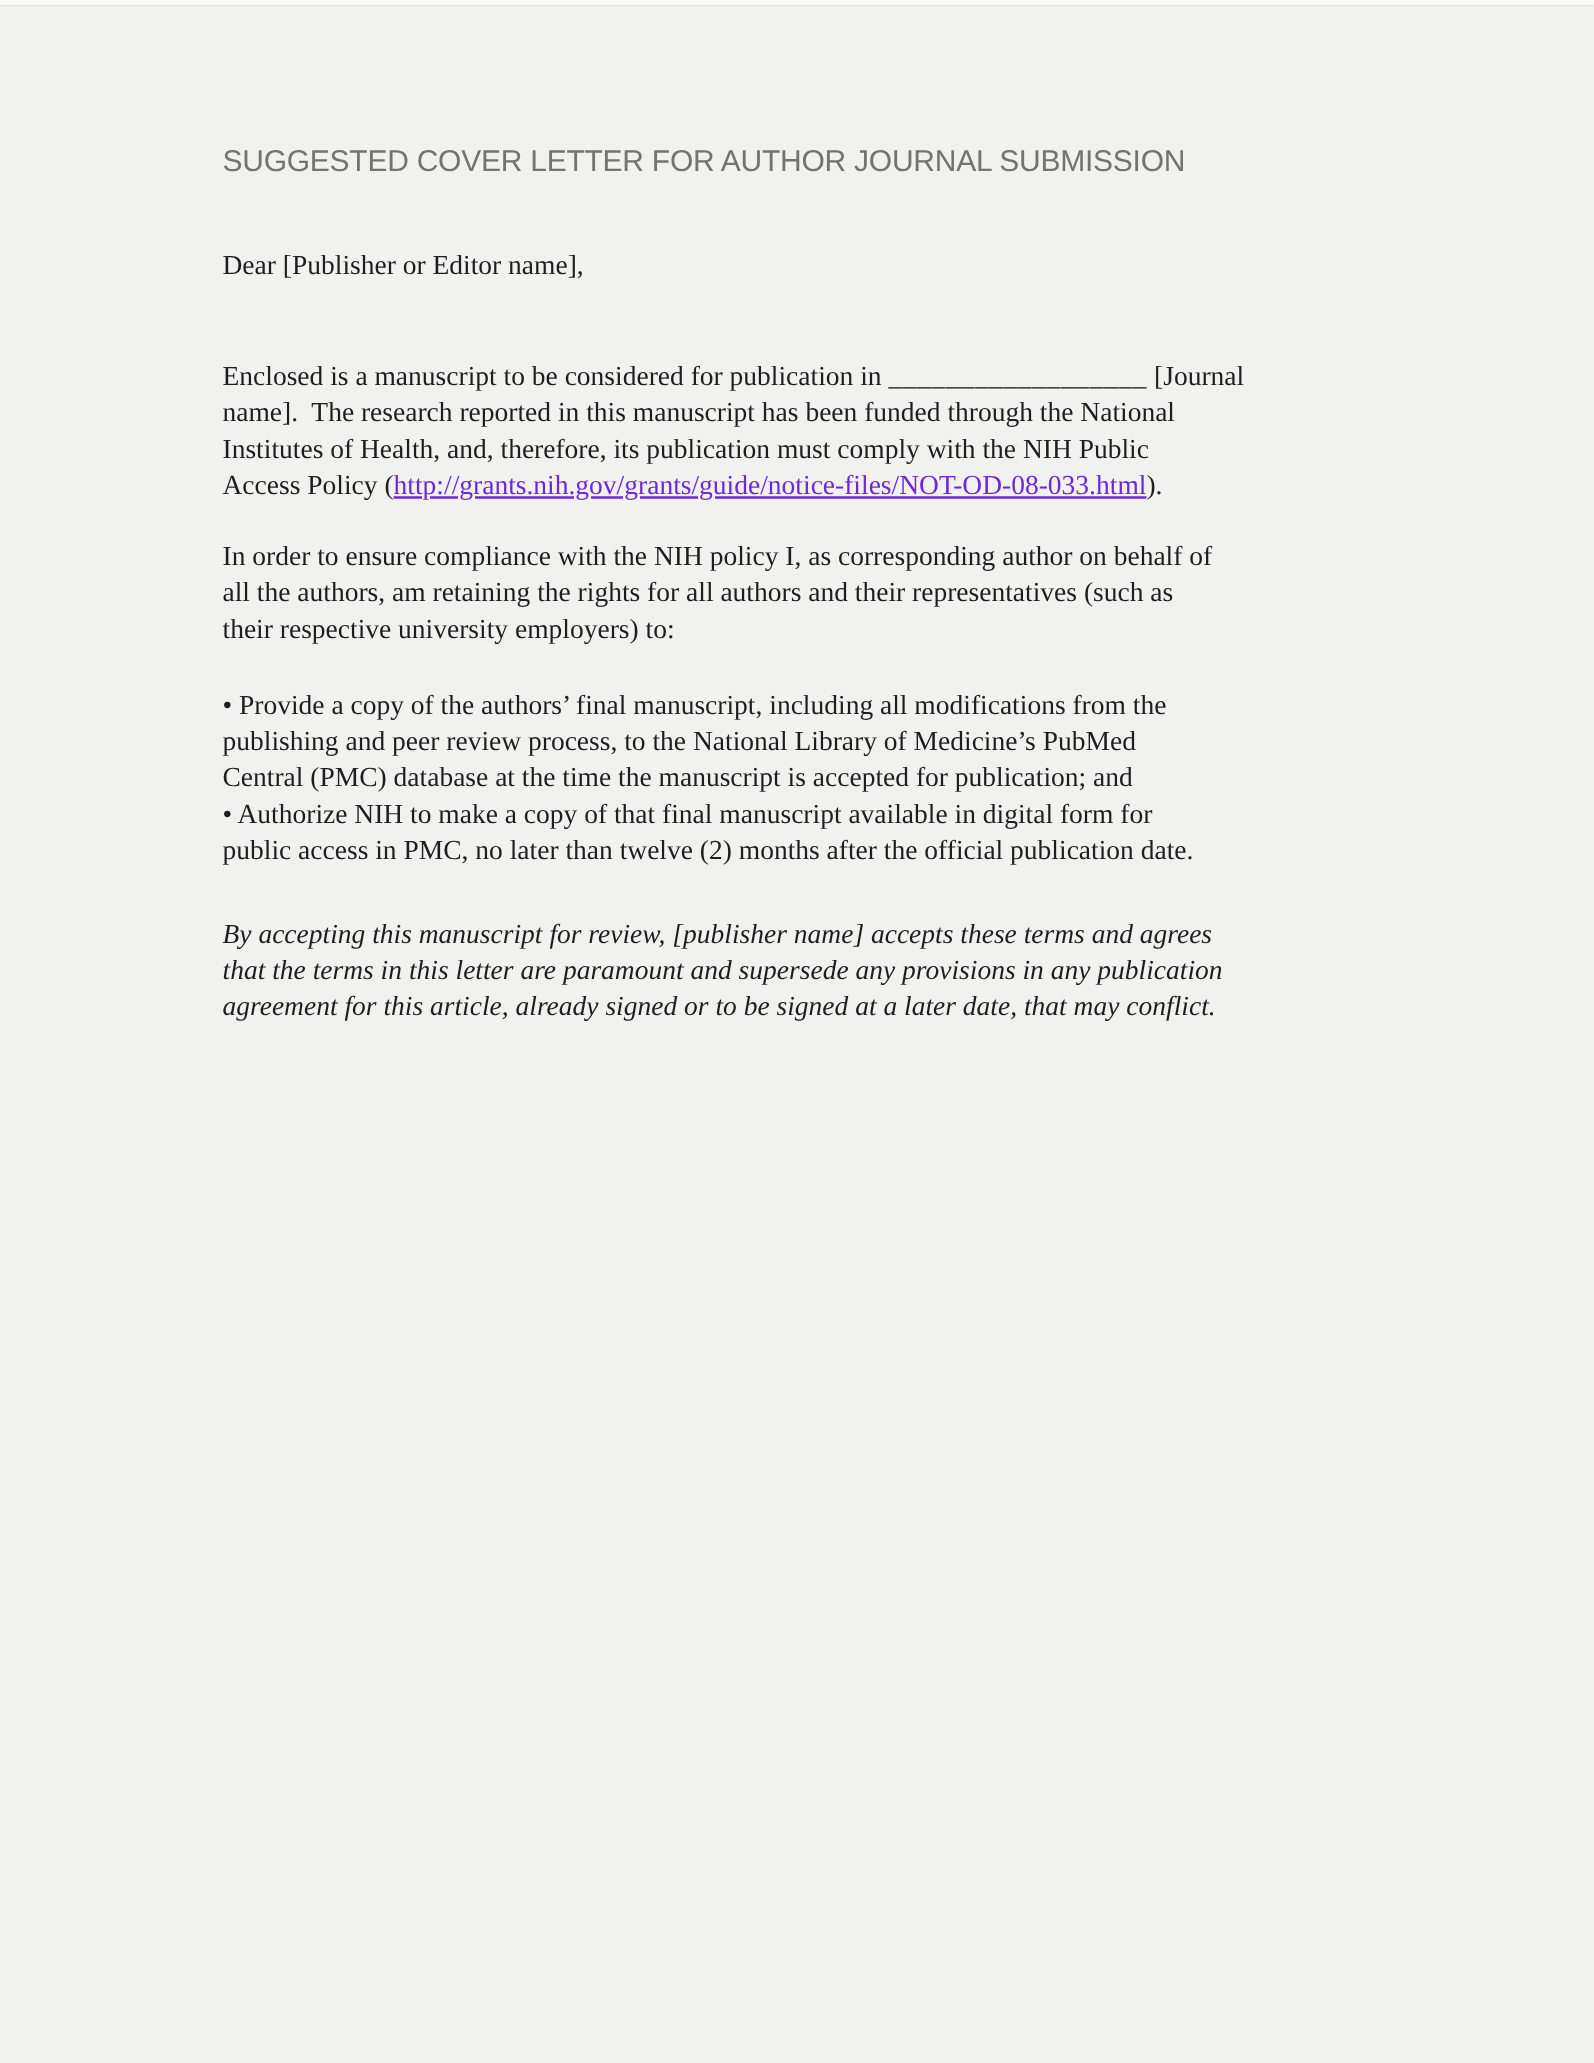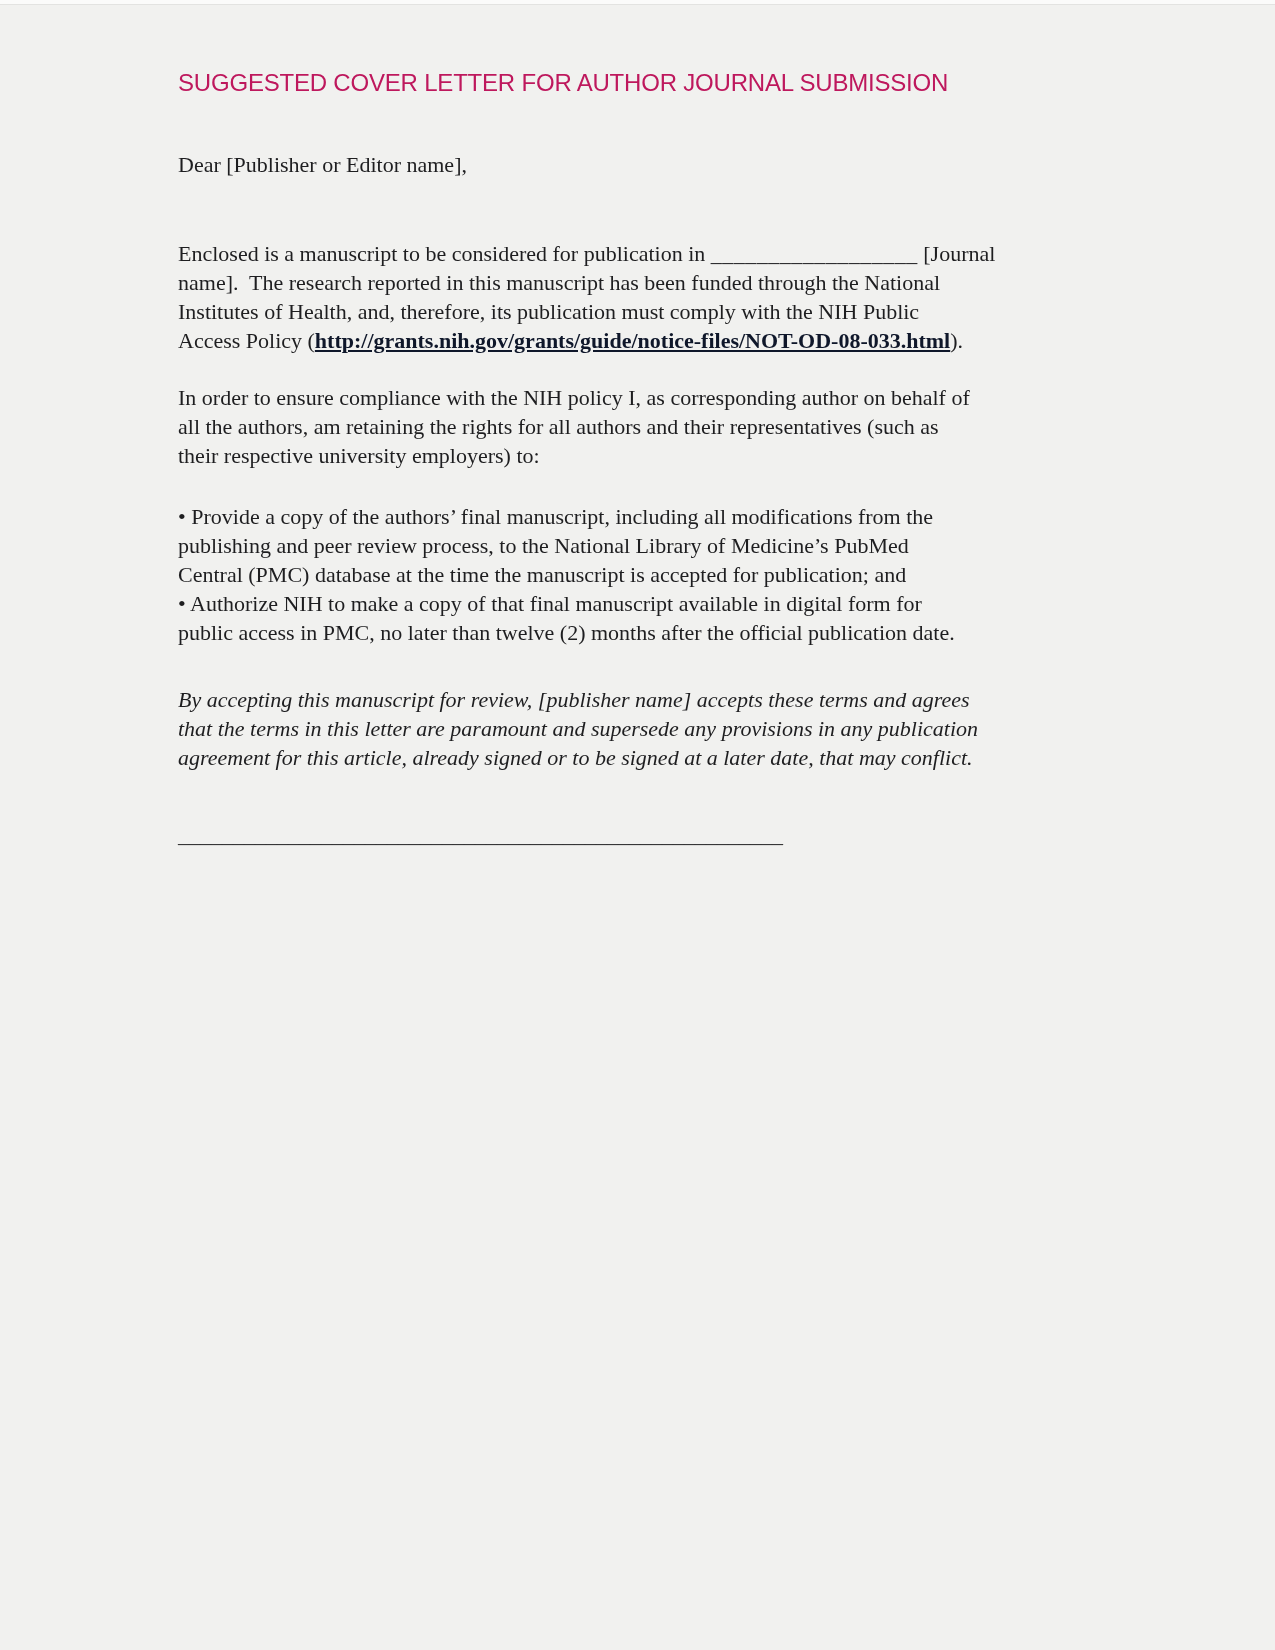--- a/index.html
+++ b/index.html
@@ -23,47 +23,46 @@
     background: #fbfbfa;
     border-bottom: 1px solid #e3e3e1;
   }
   .content {
     position: absolute;
     left: 178px;
     top: 0;
     width: 930px;
   }
   .doc-title {
-    margin-top: 68px;
+    margin-top: 115px;
     font-family: "Liberation Sans", sans-serif;
     font-size: 24px;
     letter-spacing: -0.2px;
     line-height: 30px;
-    color: #be185d;
+    color: #737373;
     font-weight: 400;
   }
   .salutation {
     margin-top: 52px;
     font-size: 22px;
     line-height: 29px;
   }
   .para {
     font-size: 22px;
     line-height: 29px;
     white-space: pre;
   }
   .para-intro   { margin-top: 60px; }
   .para-rights  { margin-top: 28px; }
   .bullet-block { margin-top: 32px; }
   .para-accept  { margin-top: 38px; font-style: italic; }
   .policy-link {
-    color: #0f172a;
+    color: #6d28d9;
     text-decoration: underline;
     cursor: pointer;
-    font-weight: bold;
   }
   .journal-blank {
     letter-spacing: 0.5px;
     text-align: center;
   }
   .signature-line {
     margin-top: 48px;
     font-size: 22px;
     line-height: 29px;
     white-space: pre;
@@ -102,16 +101,15 @@
 publishing and peer review process, to the National Library of Medicine’s PubMed
 Central (PMC) database at the time the manuscript is accepted for publication; and</div>
     <div class="para">• Authorize NIH to make a copy of that final manuscript available in digital form for
 public access in PMC, no later than twelve (2) months after the official publication date.</div>
   </div>
 
   <div class="para para-accept">By accepting this manuscript for review, [publisher name] accepts these terms and agrees
 that the terms in this letter are paramount and supersede any provisions in any publication
 agreement for this article, already signed or to be signed at a later date, that may conflict.</div>
 
-  <div class="signature-line">_______________________________________________________</div>
 
 
 </div>
 
 </body></html>

